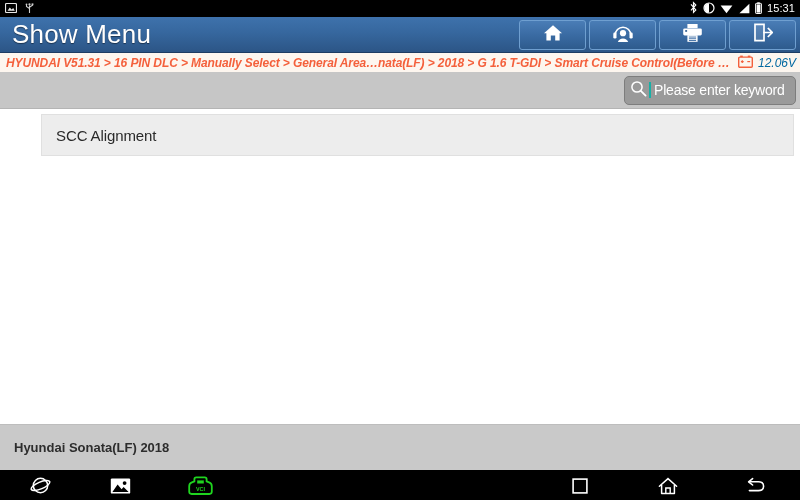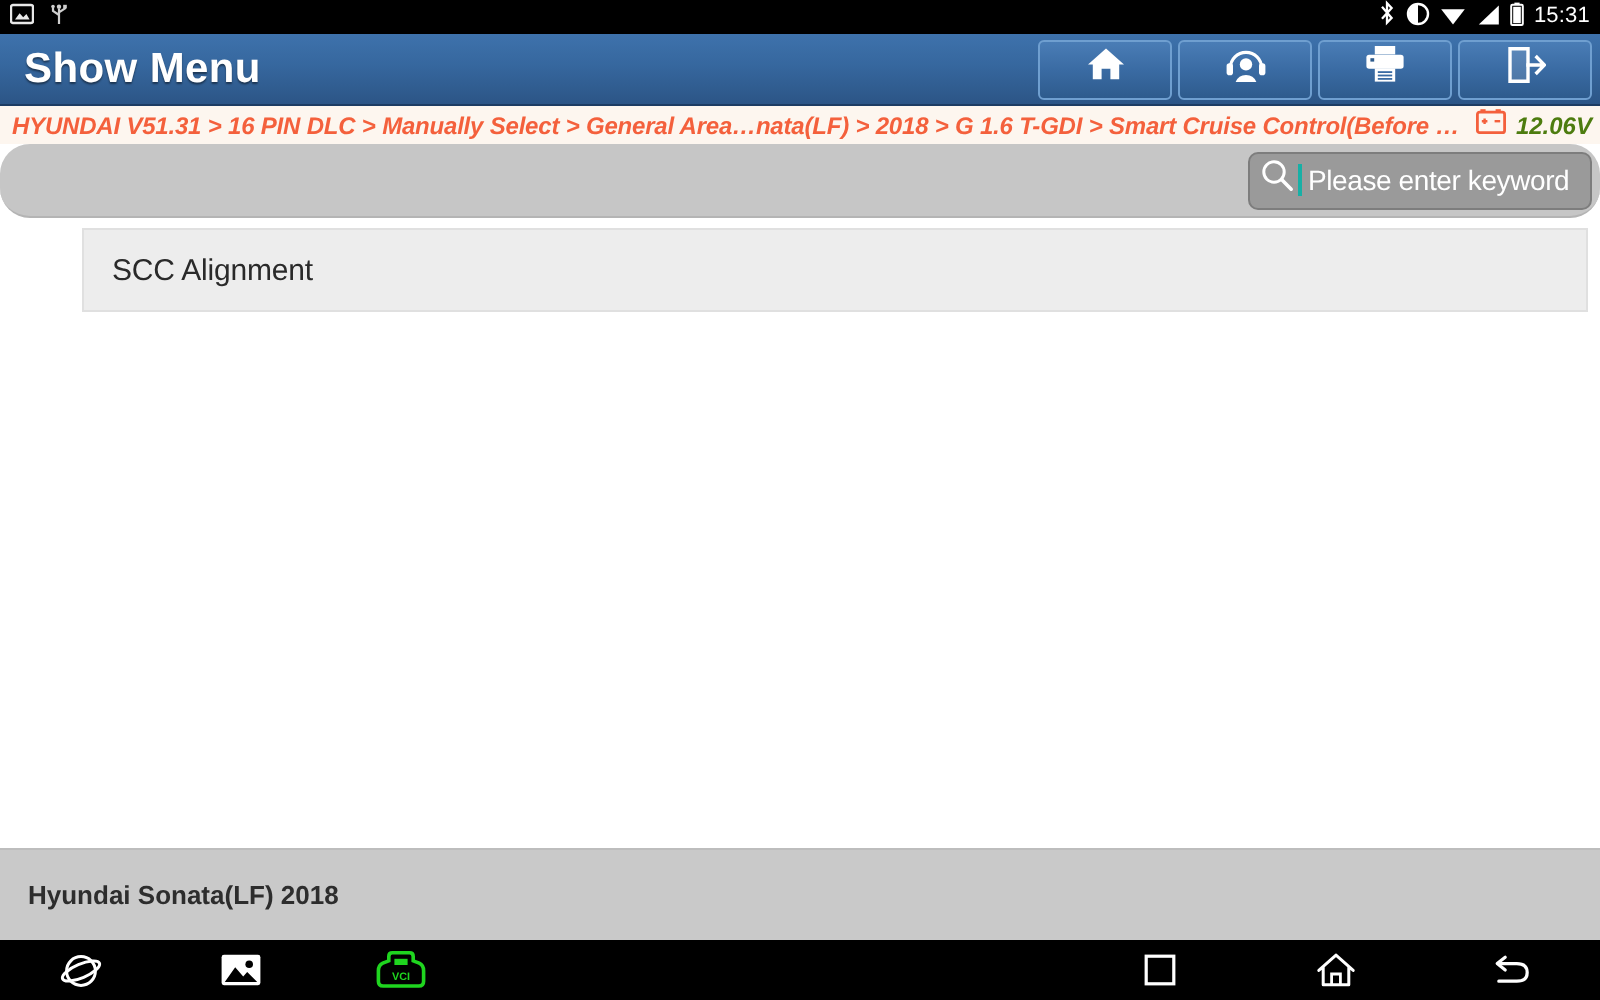--- a/index.html
+++ b/index.html
@@ -40,22 +40,22 @@
     height:36px;
     background:linear-gradient(180deg,#3e72ac 0%,#36679e 45%,#2c5586 100%);
     display:flex;
     align-items:center;
     padding-left:12px;
     position:relative;
     border-bottom:1px solid #1d3c63;
   }
   #app-title {
     color:#ffffff;
-    font-size:21px;
-    font-weight:bold;
+    font-size:26px;
+    font-weight:normal;
     letter-spacing:0.2px;
     text-shadow:0 1px 1px rgba(0,0,0,0.45);
   }
   #toolbar {
     margin-left:auto;
     display:flex;
     align-items:center;
     height:100%;
     padding-right:4px;
     gap:3px;
@@ -93,36 +93,35 @@
     text-overflow:ellipsis;
   }
   #voltage-group {
     margin-left:auto;
     display:flex;
     align-items:center;
     gap:5px;
     padding-left:6px;
   }
   #voltage-value {
-    color:#4d7c0f;
+    color:#0369a1;
     font-size:12px;
     font-style:italic;
-    font-weight:bold;
+    font-weight:normal;
   }
 
   
   #search-strip {
     height:37px;
     background:#c6c6c6;
     display:flex;
     align-items:center;
     justify-content:flex-end;
     padding-right:4px;
     border-bottom:1px solid #b4b4b4;
-    border-radius:15px;
   }
   #search-box {
     width:172px;
     height:29px;
     background:#9a9a9a;
     border:1px solid #7d7d7d;
     border-radius:5px;
     display:flex;
     align-items:center;
     padding:0 5px;

